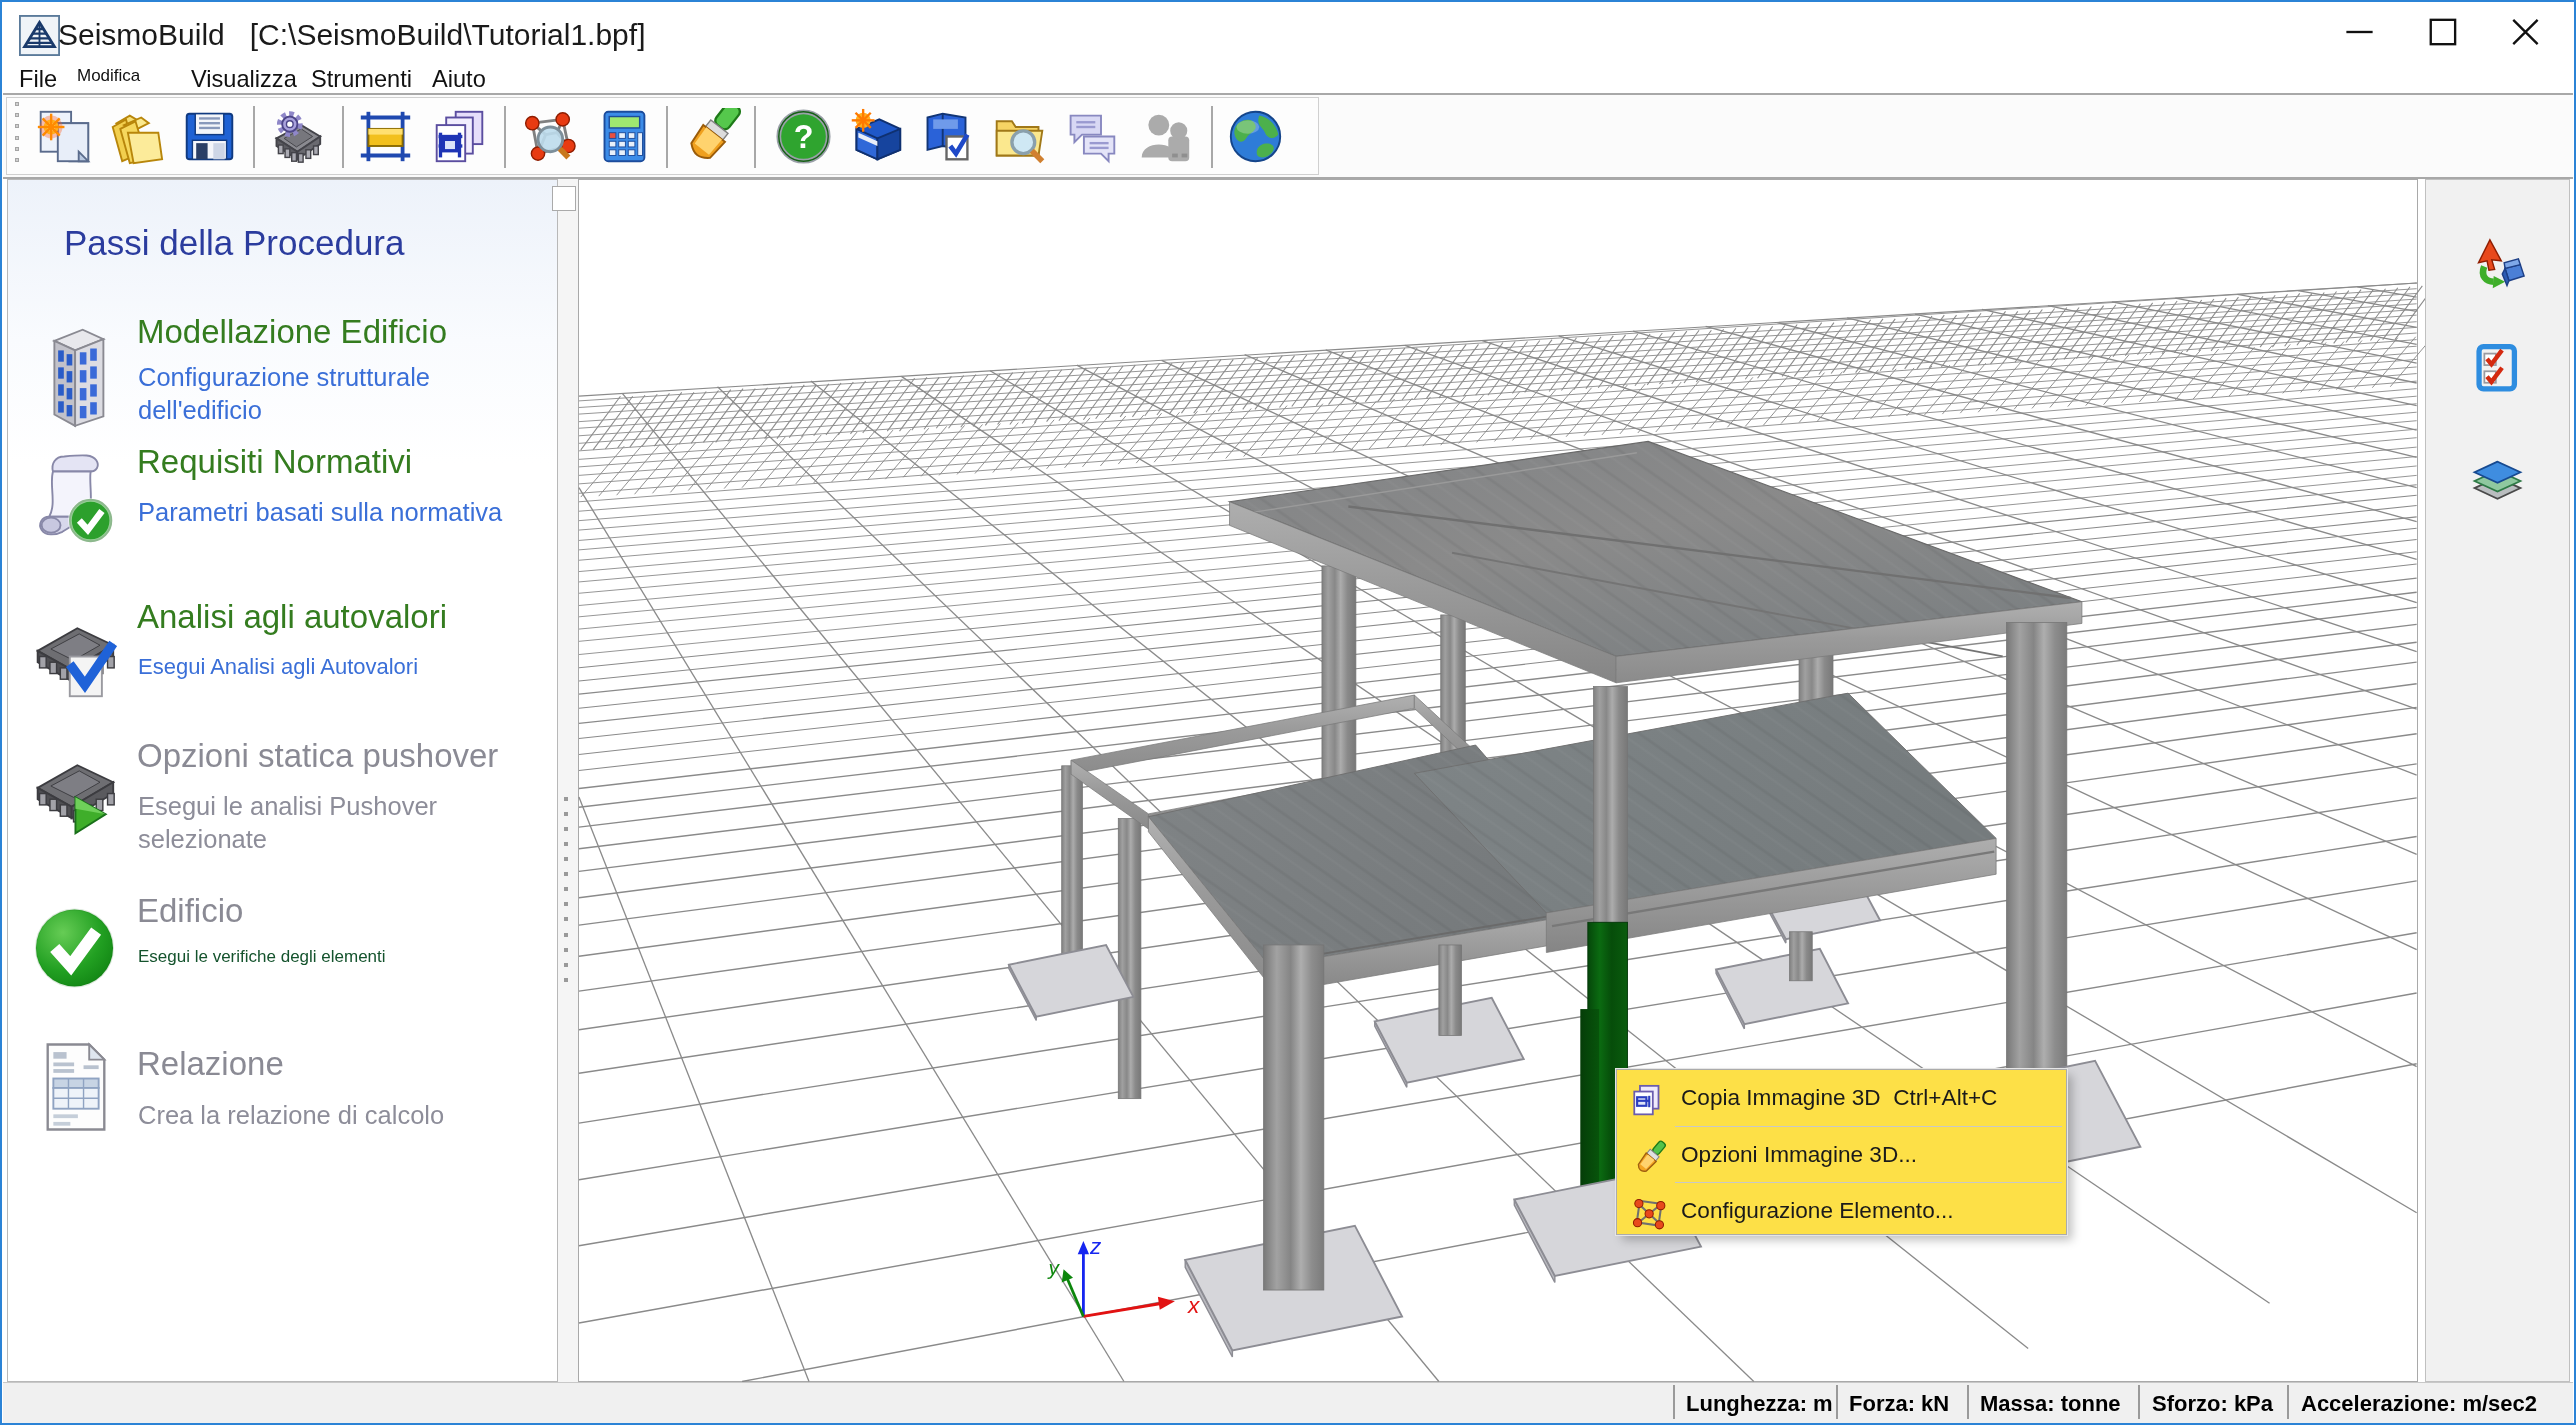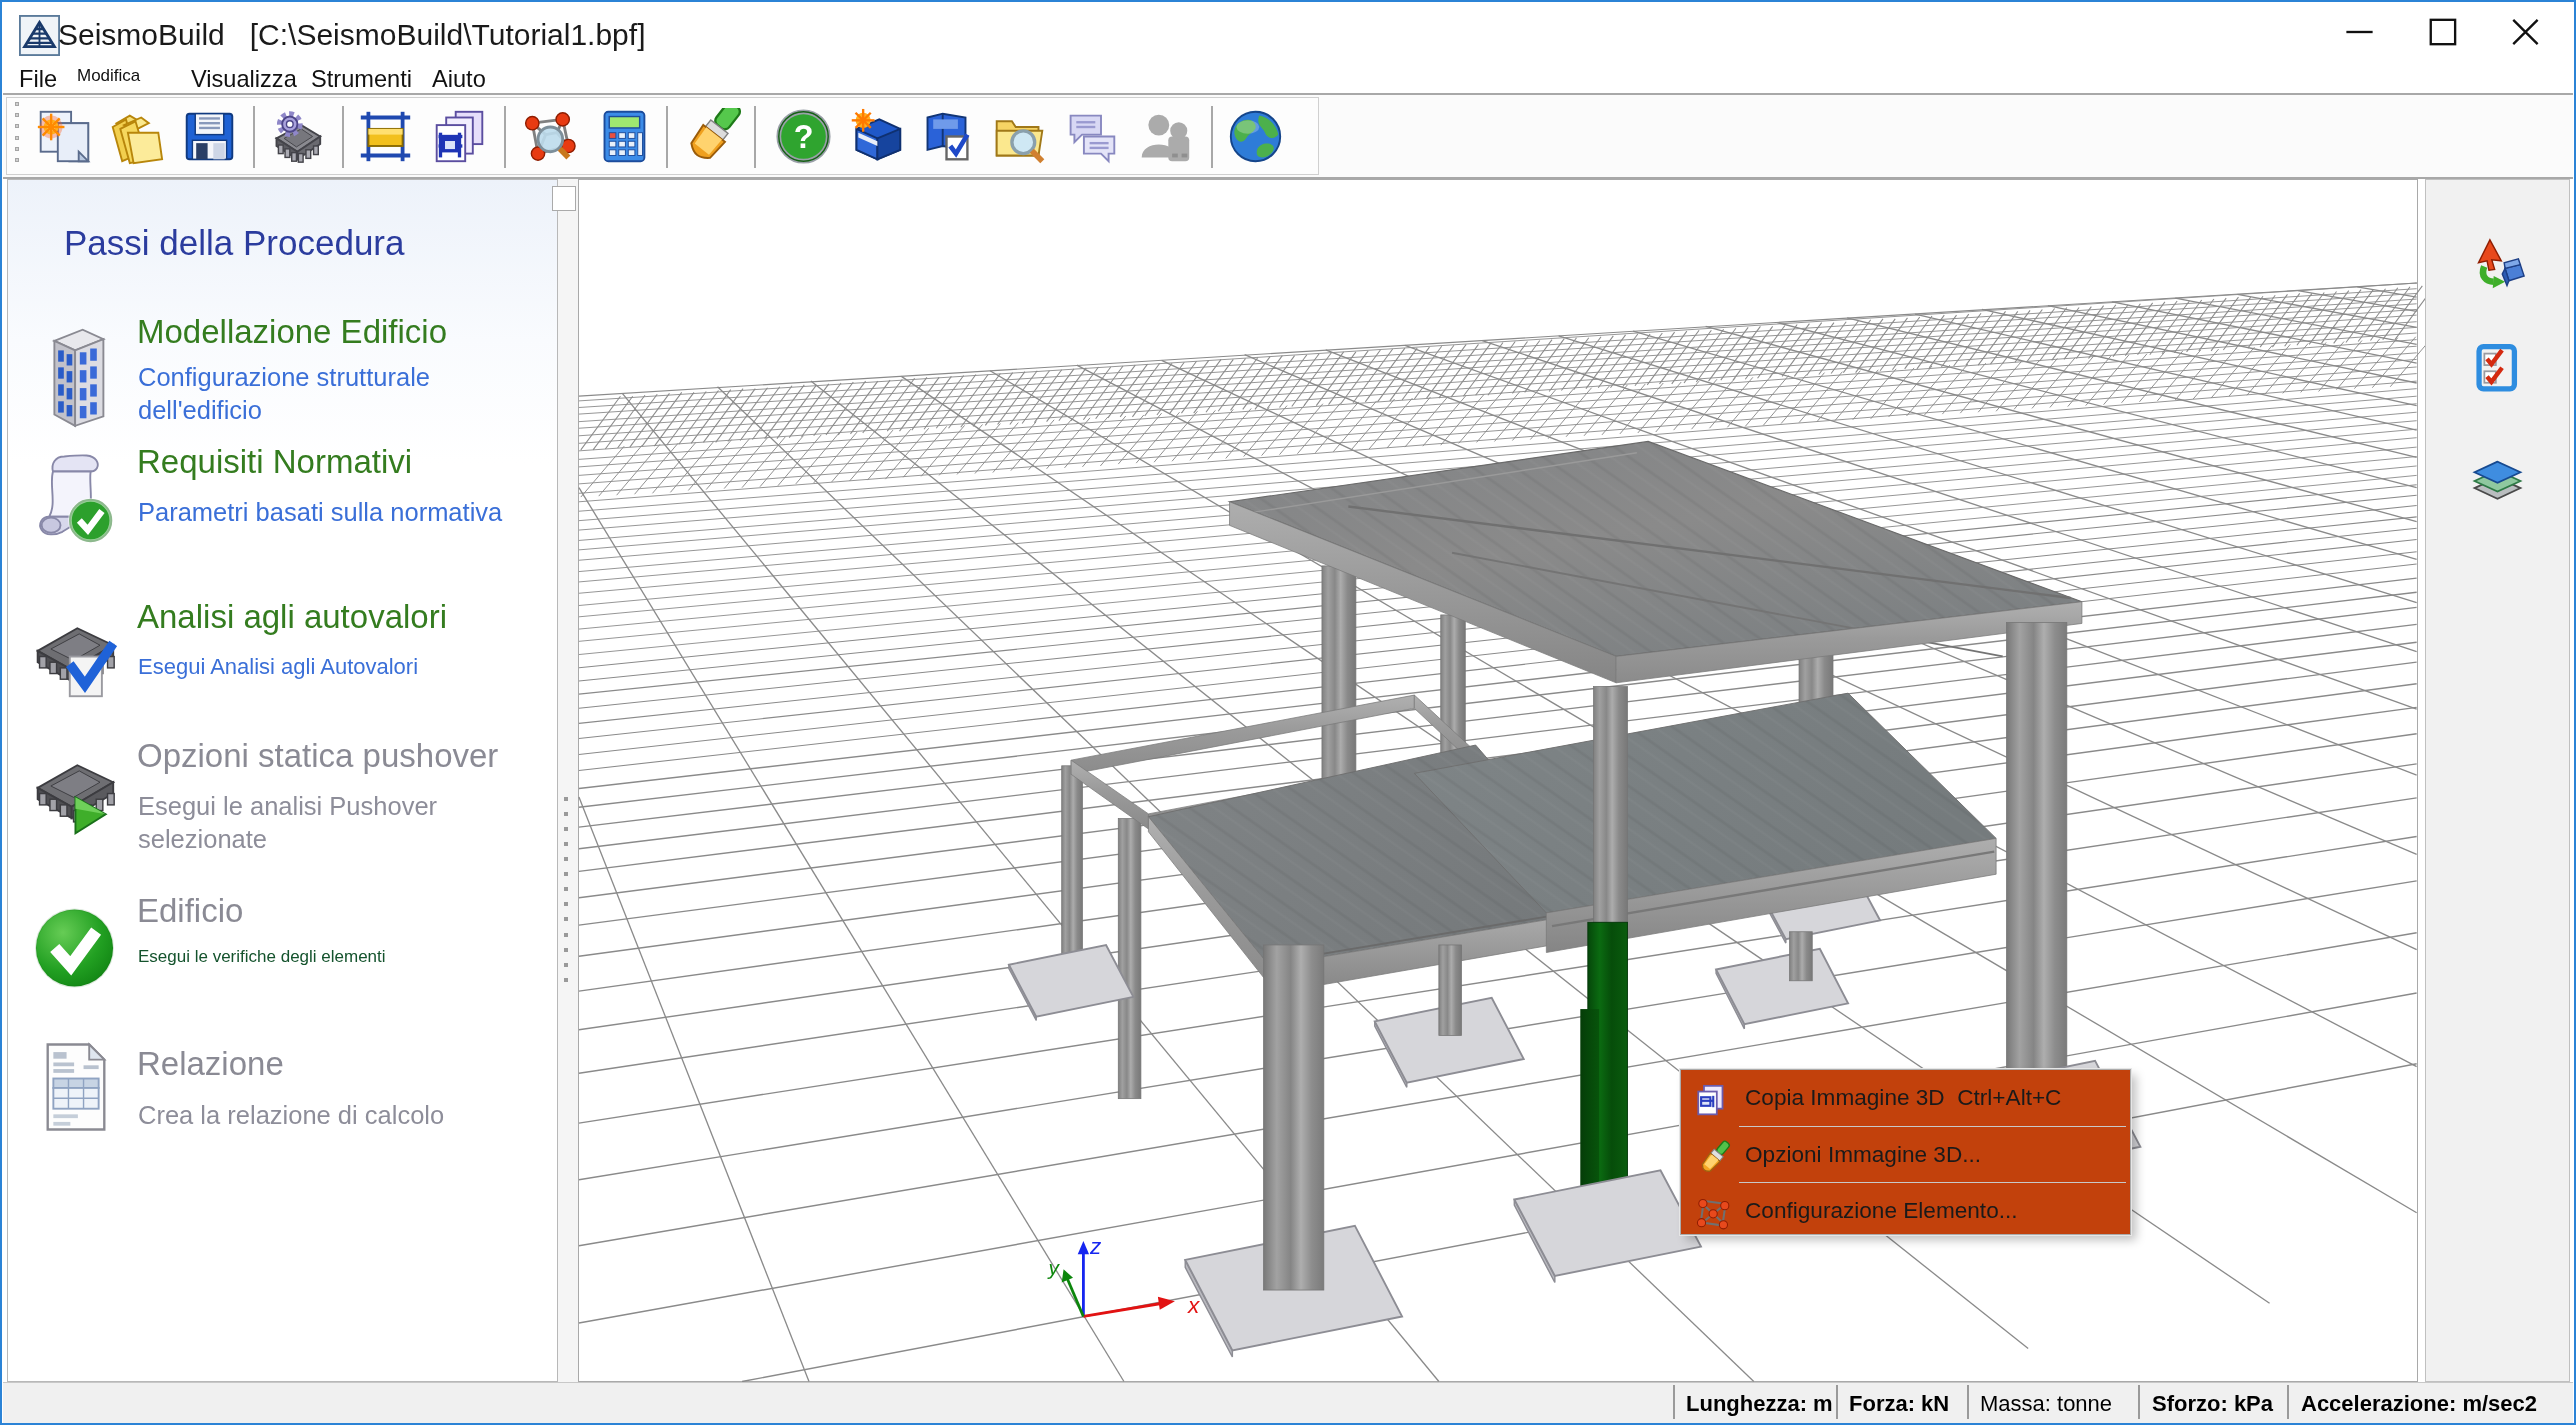--- a/index.html
+++ b/index.html
@@ -851,21 +851,21 @@
 <rect x="14" y="12" width="13" height="13" fill="#fff" stroke="#9a9aa0" stroke-width="2"></rect>
 <rect x="14" y="32" width="13" height="13" fill="#fff" stroke="#9a9aa0" stroke-width="2"></rect>
 <path d="M17 18 L22 24 L34 8" stroke="#d42a10" stroke-width="5" fill="none"></path>
 <path d="M17 38 L22 44 L34 28" stroke="#d42a10" stroke-width="5" fill="none"></path>
     </svg></div>
 <div style="position:absolute;left:2469px;top:451px;width:57px;height:53px"><svg width="57" height="57" viewBox="0 0 60 60" style="width:57px;height:53px">
       <polygon points="30,30 4,42 30,54 56,42" fill="#b9bdbf" stroke="#4a4a4a" stroke-width="2"></polygon>
 <polygon points="30,22 4,34 30,46 56,34" fill="#8fc89f" stroke="#2e7a46" stroke-width="2"></polygon>
 <polygon points="30,12 4,24 30,36 56,24" fill="#3f8de0" stroke="#174a90" stroke-width="2"></polygon>
     </svg></div>
-<div style="position:absolute;left:1680px;top:1069px;width:451px;height:166px;background:#c2410c;border:1.4px solid #ababab;outline:0.9px solid #e6e6e6;box-shadow:5.7px 5.7px 9.4px rgba(0,0,0,0.25)">
+<div style="position:absolute;left:1616px;top:1069px;width:451px;height:166px;background:#fde047;border:1.4px solid #ababab;outline:0.9px solid #e6e6e6;box-shadow:5.7px 5.7px 9.4px rgba(0,0,0,0.25)">
 <div style="position:absolute;left:13.2px;top:13.2px;width:42px;height:42px"><svg width="57" height="57" viewBox="0 0 60 60" style="">
         <g transform="scale(0.75)">
           <rect x="14" y="4" width="26" height="32" fill="#efeafc" stroke="#6a5cae" stroke-width="2.5"></rect>
 <rect x="6" y="12" width="26" height="32" fill="#ffffff" stroke="#6a5cae" stroke-width="2.5"></rect>
 <g stroke="#2a3ec0" stroke-width="3" fill="none">
             <rect x="10" y="20" width="13" height="12" fill="#dde4f8"></rect>
             <line x1="27" y1="18" x2="27" y2="34"></line>
             <line x1="10" y1="25" x2="27" y2="25"></line>
           </g>
         </g>
@@ -899,17 +899,17 @@
         </g>
       </svg></div>
 <div style="position:absolute;left:64px;top:128px;font-size:22.6px;color:#1a1a1a;white-space:nowrap">Configurazione Elemento...</div>
 </div>
 <div style="position:absolute;left:2.8px;right:2.8px;top:1382px;height:41px;background:#f0f0f0;border-top:1.9px solid #c8c8c8"></div>
 <div style="position:absolute;left:1673px;top:1385px;width:1.9px;height:34px;background:#9a9a9a"></div>
 <div style="position:absolute;left:1686px;top:1391px;font-size:22px;font-weight:bold;color:#000;white-space:nowrap">Lunghezza: m</div>
 <div style="position:absolute;left:1836px;top:1385px;width:1.9px;height:34px;background:#9a9a9a"></div>
 <div style="position:absolute;left:1849px;top:1391px;font-size:22px;font-weight:bold;color:#000;white-space:nowrap">Forza: kN</div>
 <div style="position:absolute;left:1967px;top:1385px;width:1.9px;height:34px;background:#9a9a9a"></div>
-<div style="position:absolute;left:1980px;top:1391px;font-size:22px;font-weight:normal;color:#000;white-space:nowrap">Massa: tonne</div>
+<div style="position:absolute;left:1980px;top:1391px;font-size:22px;font-weight:bold;color:#000;white-space:nowrap">Massa: tonne</div>
 <div style="position:absolute;left:2138px;top:1385px;width:1.9px;height:34px;background:#9a9a9a"></div>
 <div style="position:absolute;left:2152px;top:1391px;font-size:22px;font-weight:bold;color:#000;white-space:nowrap">Sforzo: kPa</div>
 <div style="position:absolute;left:2287px;top:1385px;width:1.9px;height:34px;background:#9a9a9a"></div>
 <div style="position:absolute;left:2301px;top:1391px;font-size:22px;font-weight:bold;color:#000;white-space:nowrap">Accelerazione: m/sec2</div>
 
 </body></html>

